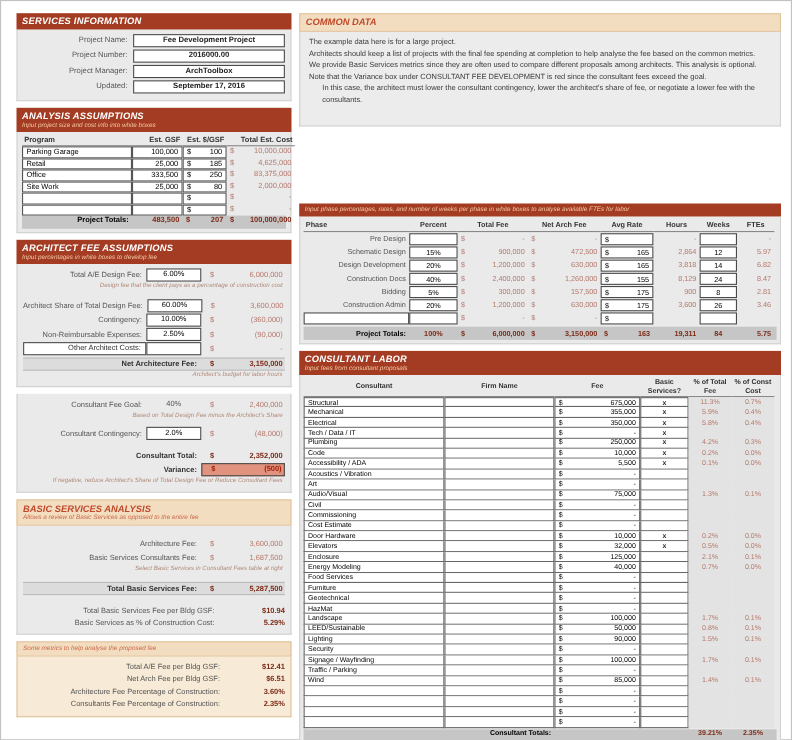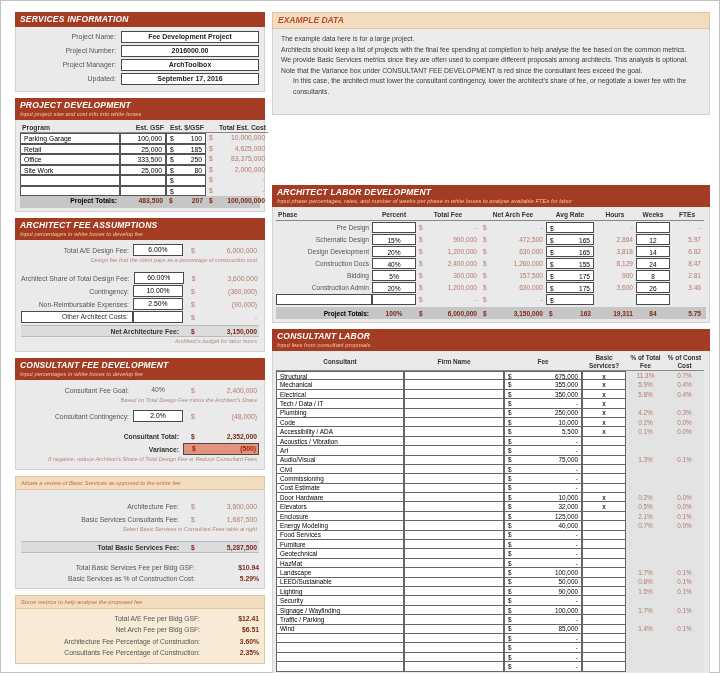--- a/index.html
+++ b/index.html
@@ -106,21 +106,21 @@
           <div class="info-row">
             <span class="info-label">Updated:</span>
             <span class="info-value input-box">September 17, 2016</span>
           </div>
 
       </div>
     </section>
 
     <section>
       <div class="hdr-red">
-        <span class="ttl">PROJECT DEVELOPMENT</span>
+        <span class="ttl">ANALYSIS ASSUMPTIONS</span>
         <span class="sub">Input project size and cost info into white boxes</span>
       </div>
       <div class="body-gray" style="padding:3px 4px;">
         <div class="pa-grid">
           <span class="pa-head">Program</span>
           <span class="pa-head" style="text-align:right;">Est. GSF</span>
           <span class="pa-head" style="text-align:right;">Est. $/GSF</span>
           <span class="pa-head" style="text-align:right;">Total Est. Cost</span>
         </div>
         <div>
@@ -279,24 +279,20 @@
           <span class="f-money strong-red">
               <span>$</span>
               <span>3,150,000</span>
             </span>
         </div>
         <div class="f-note">Architect's budget for labor hours</div>
       </div>
     </section>
 
     <section>
-      <div class="hdr-red">
-        <span class="ttl">CONSULTANT FEE DEVELOPMENT</span>
-        <span class="sub">Input percentages in white boxes to develop fee</span>
-      </div>
       <div class="body-gray">
         <div class="f-row">
           <span class="f-label">Consultant Fee Goal:</span>
           <span class="f-pct plain">40%</span>
           <span class="f-money calc">
               <span>$</span>
               <span>2,400,000</span>
             </span>
         </div>
         <div class="f-note">Based on Total Design Fee minus the Architect's Share</div>
@@ -323,20 +319,21 @@
               <span>$</span>
               <span>(500)</span>
             </span>
         </div>
         <div class="f-note">If negative, reduce Architect's Share of Total Design Fee or Reduce Consultant Fees</div>
       </div>
     </section>
 
     <section>
       <div class="hdr-tan">
+        <span class="ttl">BASIC SERVICES ANALYSIS</span>
         <span class="sub">Allows a review of Basic Services as opposed to the entire fee</span>
       </div>
       <div class="body-gray">
         <div style="height:6px;"></div>
         <div>
 
             <div class="f-row">
               <span class="f-label">Architecture Fee:</span>
               <span class="f-money calc">
                 <span>$</span>
@@ -407,40 +404,39 @@
 
       </div>
     </section>
 
   </div>
 
   <div class="col-right">
 
     <section>
       <div class="hdr-tan">
-        <span class="ttl">EXAMPLE DATA</span>
+        <span class="ttl">COMMON DATA</span>
       </div>
       <div class="ex-body">
 
           <div class="ex-line">The example data here is for a large project.</div>
 
           <div class="ex-line">Architects should keep a list of projects with the final fee spending at completion to help analyse the fee based on the common metrics.</div>
 
           <div class="ex-line">We provide Basic Services metrics since they are often used to compare different proposals among architects.  This analysis is optional.</div>
 
           <div class="ex-line">Note that the Variance box under CONSULTANT FEE DEVELOPMENT is red since the consultant fees exceed the goal.</div>
 
           <div class="ex-line ind">In this case, the architect must lower the consultant contingency, lower the architect's share of fee, or negotiate a lower fee with the consultants.</div>
 
       </div>
     </section>
 
     <section style="margin-top:70px;">
       <div class="hdr-red">
-        <span class="ttl">ARCHITECT LABOR DEVELOPMENT</span>
         <span class="sub">Input phase percentages, rates, and number of weeks per phase in white boxes to analyse available FTEs for labor</span>
       </div>
       <div class="body-gray" style="padding:3px 3px;">
         <div class="lab-grid">
           <span class="lab-head">Phase</span>
           <span class="lab-head" style="text-align:center;">Percent</span>
           <span class="lab-head" style="text-align:center;">Total Fee</span>
           <span class="lab-head" style="text-align:center;">Net Arch Fee</span>
           <span class="lab-head" style="text-align:center;">Avg Rate</span>
           <span class="lab-head" style="text-align:center;">Hours</span>

